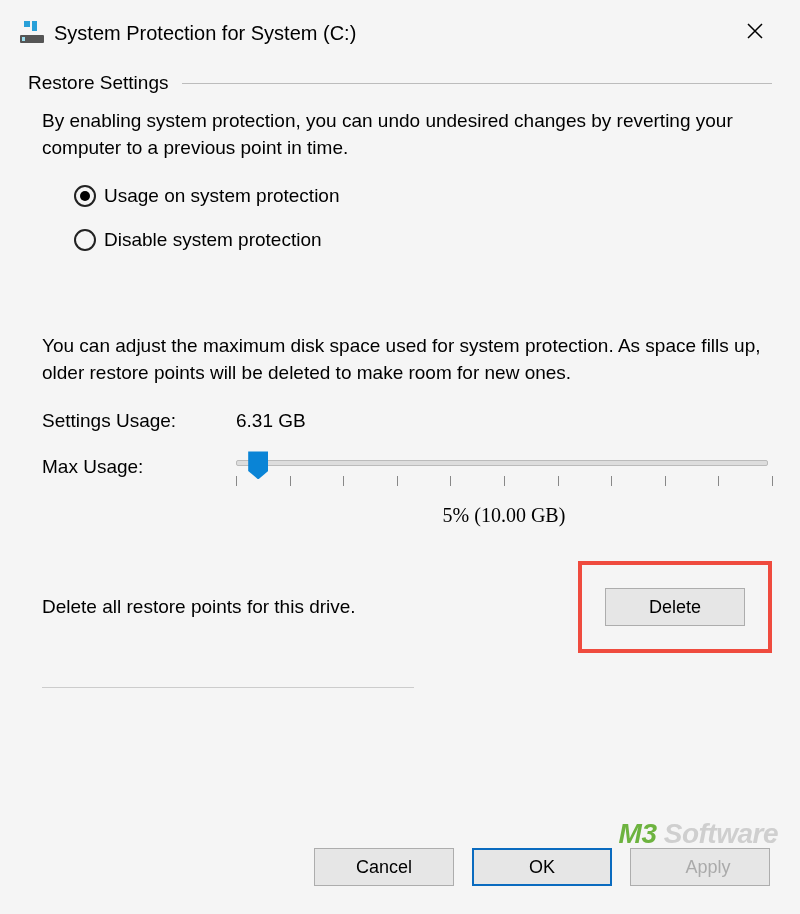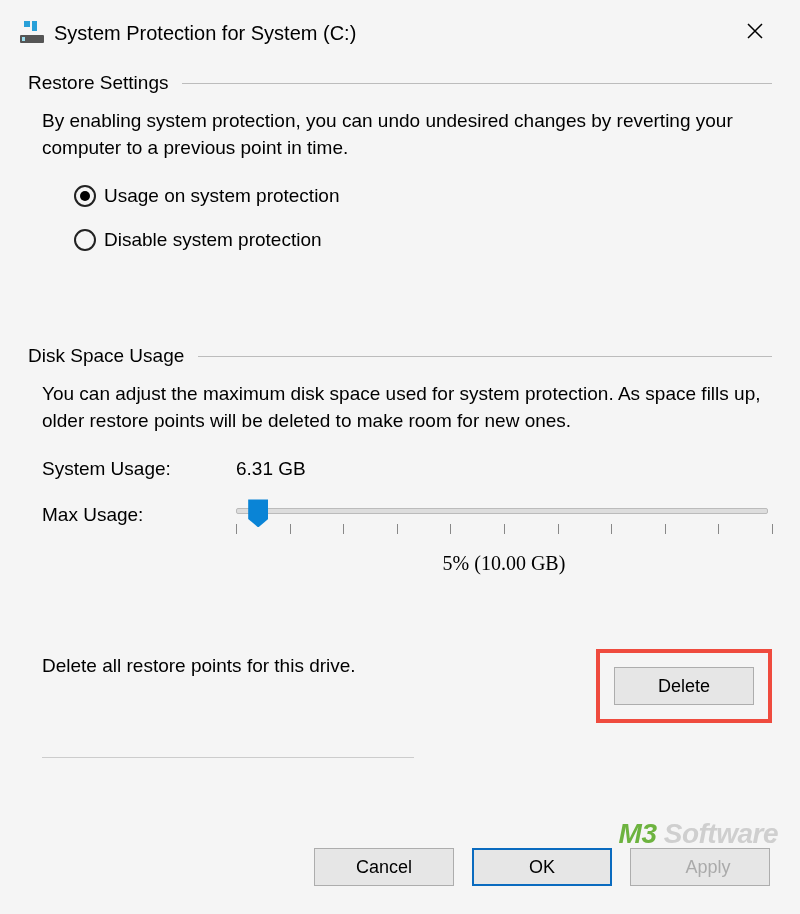--- a/index.html
+++ b/index.html
@@ -182,22 +182,21 @@
       align-items: center;
       justify-content: space-between;
       margin-top: 34px;
       gap: 12px;
     }
     .delete-text {
       font-size: 19px;
     }
     .delete-highlight {
       border: 4px solid #ef4b3e;
-      padding: 14px;
-      margin-top: 40px;
+      padding: 23px;
     }
     .win-button {
       width: 140px;
       height: 38px;
       background: #e6e6e6;
       border: 1px solid #adadad;
       font-size: 18px;
       font-family: inherit;
       cursor: pointer;
     }
@@ -274,29 +273,25 @@
       <span>Usage on system protection</span>
     </div>
     <div class="radio-row">
       <span class="radio-circle"></span>
       <span>Disable system protection</span>
     </div>
   </div>
 
   <div class="big-gap"></div>
 
-  <div class="section-header">
-    <span class="label">Disk Space Usage</span>
-    <span class="line"></span>
-  </div>
   <div class="section-body">
     <div class="desc">You can adjust the maximum disk space used for system protection. As space fills up, older restore points will be deleted to make room for new ones.</div>
 
     <div class="usage-row">
-      <div class="usage-label">System Usage:</div>
+      <div class="usage-label">Settings Usage:</div>
       <div>6.31 GB</div>
     </div>
 
     <div class="usage-row">
       <div class="usage-label">Max Usage:</div>
       <div class="slider-wrap">
         <div class="slider-track">
           <div class="slider-thumb"></div>
         </div>
         <div class="slider-ticks" id="slider-ticks">

